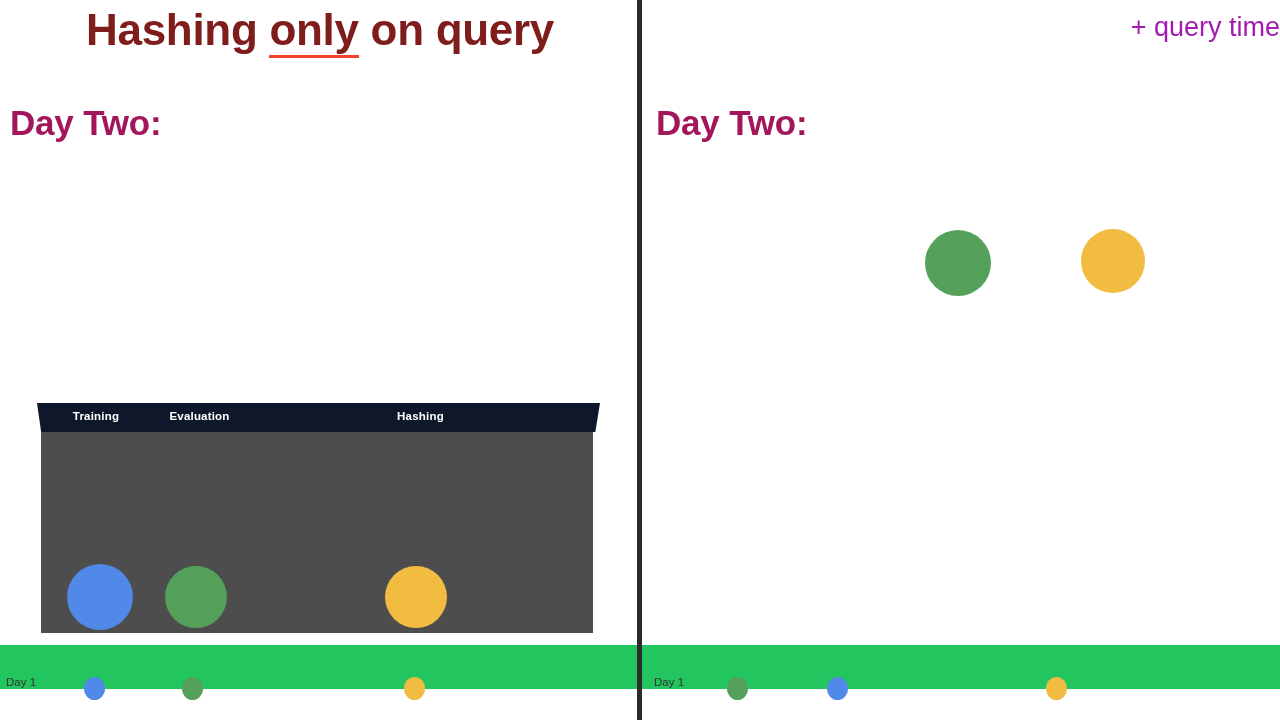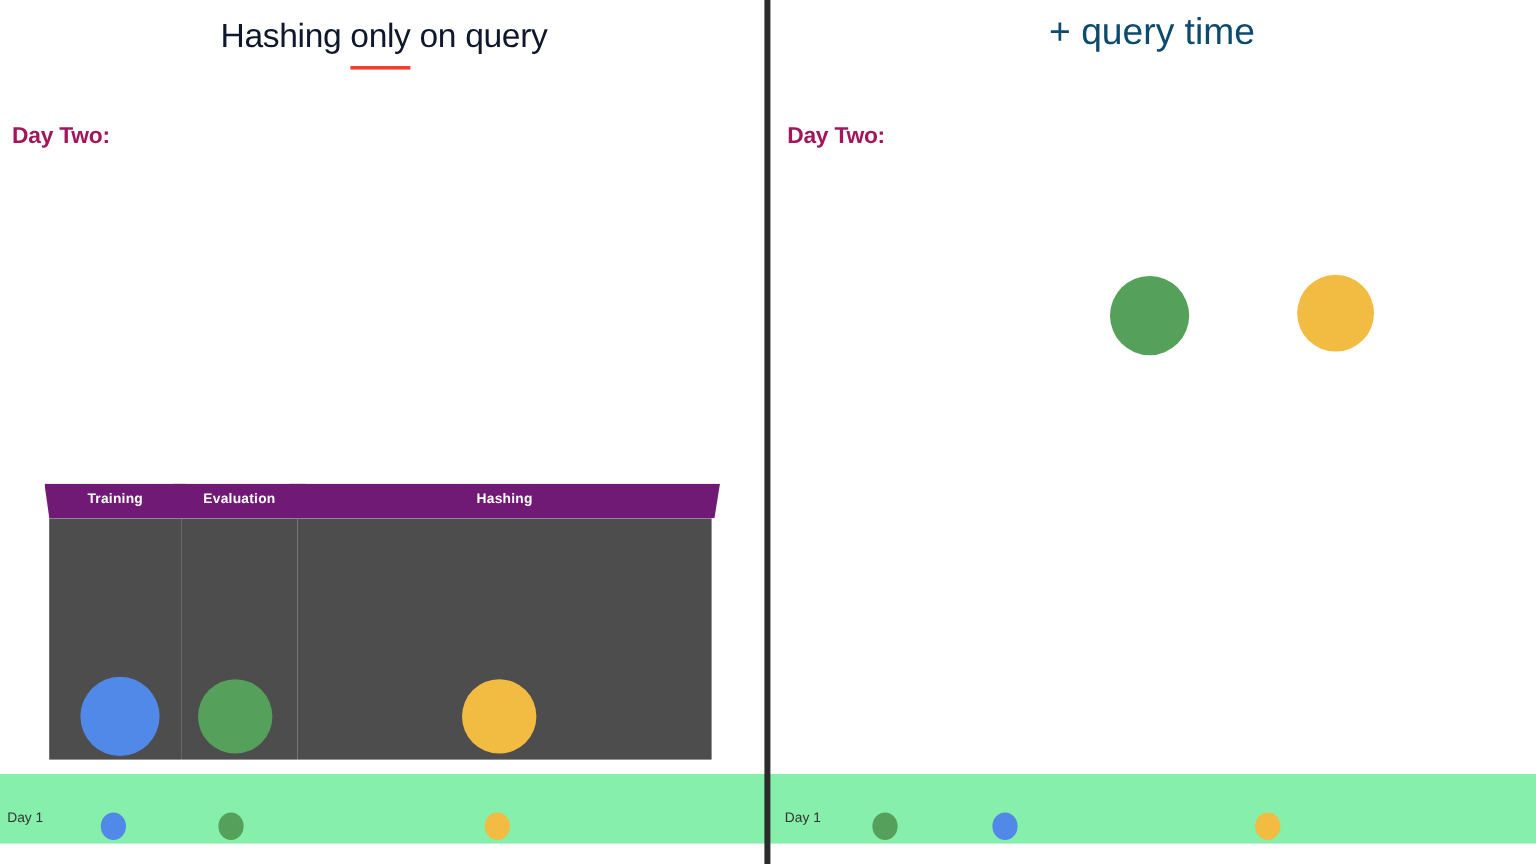--- a/index.html
+++ b/index.html
@@ -49,52 +49,53 @@
     left: 0;
     width: 640px;
     text-align: center;
   }
   .panel.left  .title-block { top: 8px; }
   .panel.right .title-block { top: 8px; }
 
   .title-main {
     display: inline-block;
     position: relative;
-    font-size: 28px;
-    font-weight: normal;
-    color: #0f172a;
+    font-size: 44px;
+    font-weight: bold;
+    color: #7f1d1d;
     letter-spacing: -0.3px;
     line-height: 44px;
     white-space: nowrap;
   }
   .title-main .u-word {
     position: relative;
     display: inline-block;
   }
   .title-main .u-word::after {
     content: "";
     position: absolute;
     left: 0;
     right: 0;
     bottom: -6px;
     height: 3px;
     background: #f4402e;
   }
   .title-sub {
-    font-size: 31px;
-    color: #0c4a6e;
+    font-size: 27px;
+    color: #a21caf;
     line-height: 38px;
     font-weight: normal;
     white-space: nowrap;
+    text-align: right;
   }
 
   
   .day-heading {
     position: absolute;
-    font-size: 19px;
+    font-size: 35px;
     font-weight: bold;
     color: #a3165c;
     letter-spacing: -0.2px;
     white-space: nowrap;
   }
   .panel.left  .day-heading { left: 10px;  top: 103px; }
   .panel.right .day-heading { left: 16px;  top: 103px; }
 
   
   .bins {
@@ -109,21 +110,21 @@
     position: absolute;
     top: 29px;
     height: 201px;
     background: #4d4d4d;
     box-sizing: border-box;
   }
   .bin-tab {
     position: absolute;
     top: 0;
     height: 29px;
-    background: #701a75;
+    background: #0f172a;
     color: #ffffff;
     font-size: 11.5px;
     font-weight: bold;
     letter-spacing: 0.2px;
     text-align: center;
     line-height: 27px;
     box-sizing: border-box;
     clip-path: polygon(0% 0%, 100% 0%, 96.5% 100%, 3.5% 100%);
   }
   .bin-tab.wide {
@@ -141,22 +142,22 @@
     position: absolute;
     border-radius: 50%;
   }
 
   
   .timeline {
     position: absolute;
     left: 0;
     top: 645px;
     width: 640px;
-    height: 58px;
-    background: #86efac;
+    height: 44px;
+    background: #22c55e;
     text-decoration: underline;
   }
   .timeline-label {
     position: absolute;
     top: 30px;
     font-size: 11.5px;
     color: #333333;
     white-space: nowrap;
     line-height: 14px;
   }

